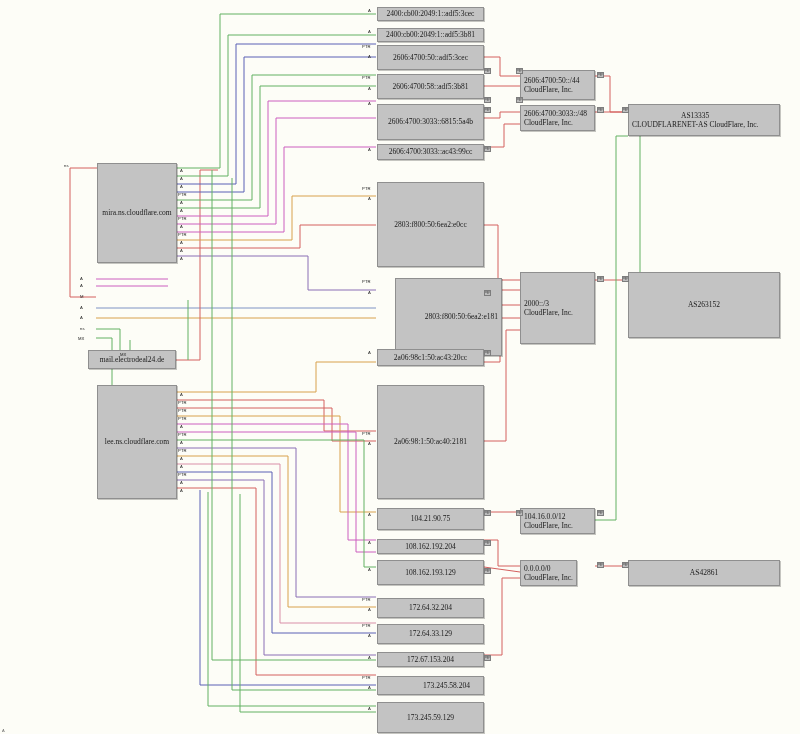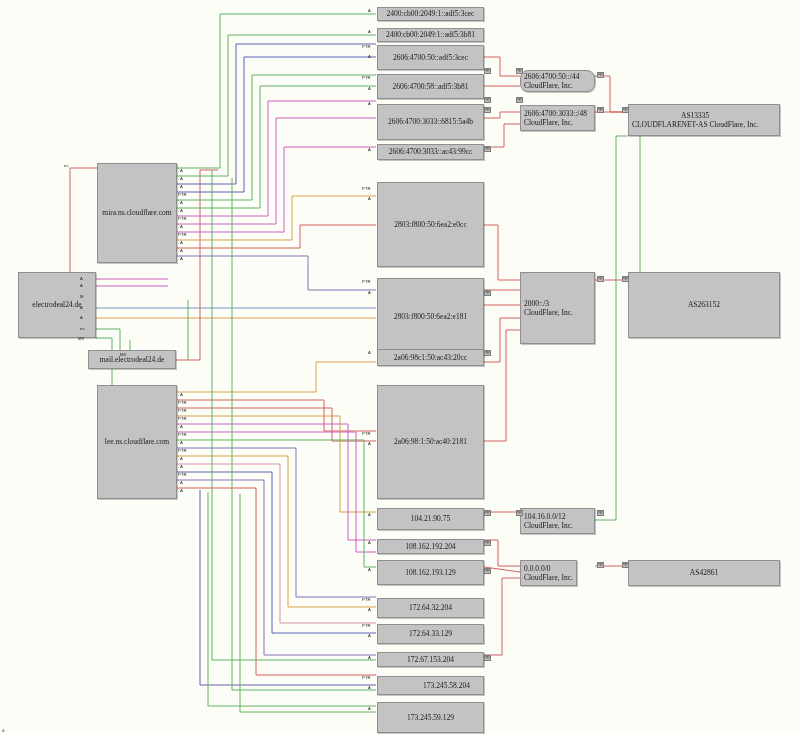--- a/index.html
+++ b/index.html
@@ -97,25 +97,20 @@
       <path d="M595 112 L628 112" stroke="#d4605f"></path>
       <path d="M595 280 L628 280" stroke="#d4605f"></path>
       <path d="M595 566 L628 566" stroke="#d4605f"></path>
 
       <path d="M628 136 L616 136 L616 520 L595 520" stroke="#63b163"></path>
       <path d="M640 136 L640 300" stroke="#63b163"></path>
     </g>
   </svg>
 
   <div id="corner">A</div>
-<div class="node" style="left: 18px; top: 272px; width: 78px; height: 66px;">
-      <div>
-        <span>electrodeal24.de</span>
-      </div>
-    </div>
     <div class="node" style="left: 88px; top: 350px; width: 88px; height: 19px;">
       <div>
         <span>mail.electrodeal24.de</span>
       </div>
     </div>
     <div class="node" style="left: 97px; top: 163px; width: 80px; height: 100px; text-align: center;">
       <div>
         <span>mira.ns.cloudflare.com</span>
       </div>
     </div>
@@ -152,21 +147,21 @@
     <div class="node" style="left: 377px; top: 144px; width: 107px; height: 16px;">
       <div>
         <span>2606:4700:3033::ac43:99cc</span>
       </div>
     </div>
     <div class="node" style="left: 377px; top: 182px; width: 107px; height: 85px;">
       <div>
         <span>2803:f800:50:6ea2:e0cc</span>
       </div>
     </div>
-    <div class="node" style="left: 377px; top: 278px; width: 107px; height: 78px;">
+    <div class="node" style="left: 395px; top: 278px; width: 107px; height: 78px; justify-content: flex-end;">
       <div>
         <span>2803:f800:50:6ea2:e181</span>
       </div>
     </div>
     <div class="node" style="left: 377px; top: 349px; width: 107px; height: 17px;">
       <div>
         <span>2a06:98c1:50:ac43:20cc</span>
       </div>
     </div>
     <div class="node" style="left: 377px; top: 385px; width: 107px; height: 114px;">
@@ -207,21 +202,21 @@
     <div class="node" style="left: 377px; top: 676px; width: 107px; height: 19px; padding-left: 35px;">
       <div>
         <span>173.245.58.204</span>
       </div>
     </div>
     <div class="node" style="left: 377px; top: 702px; width: 107px; height: 31px;">
       <div>
         <span>173.245.59.129</span>
       </div>
     </div>
-    <div class="node left" style="left: 520px; top: 70px; width: 75px; height: 22px; border-radius: 8px;">
+    <div class="node left" style="left: 520px; top: 70px; width: 75px; height: 30px;">
       <div>
         <span>2606:4700:50::/44</span>
         <span>CloudFlare, Inc.</span>
       </div>
     </div>
     <div class="node left" style="left: 520px; top: 105px; width: 75px; height: 26px;">
       <div>
         <span>2606:4700:3033::/48</span>
         <span>CloudFlare, Inc.</span>
       </div>

